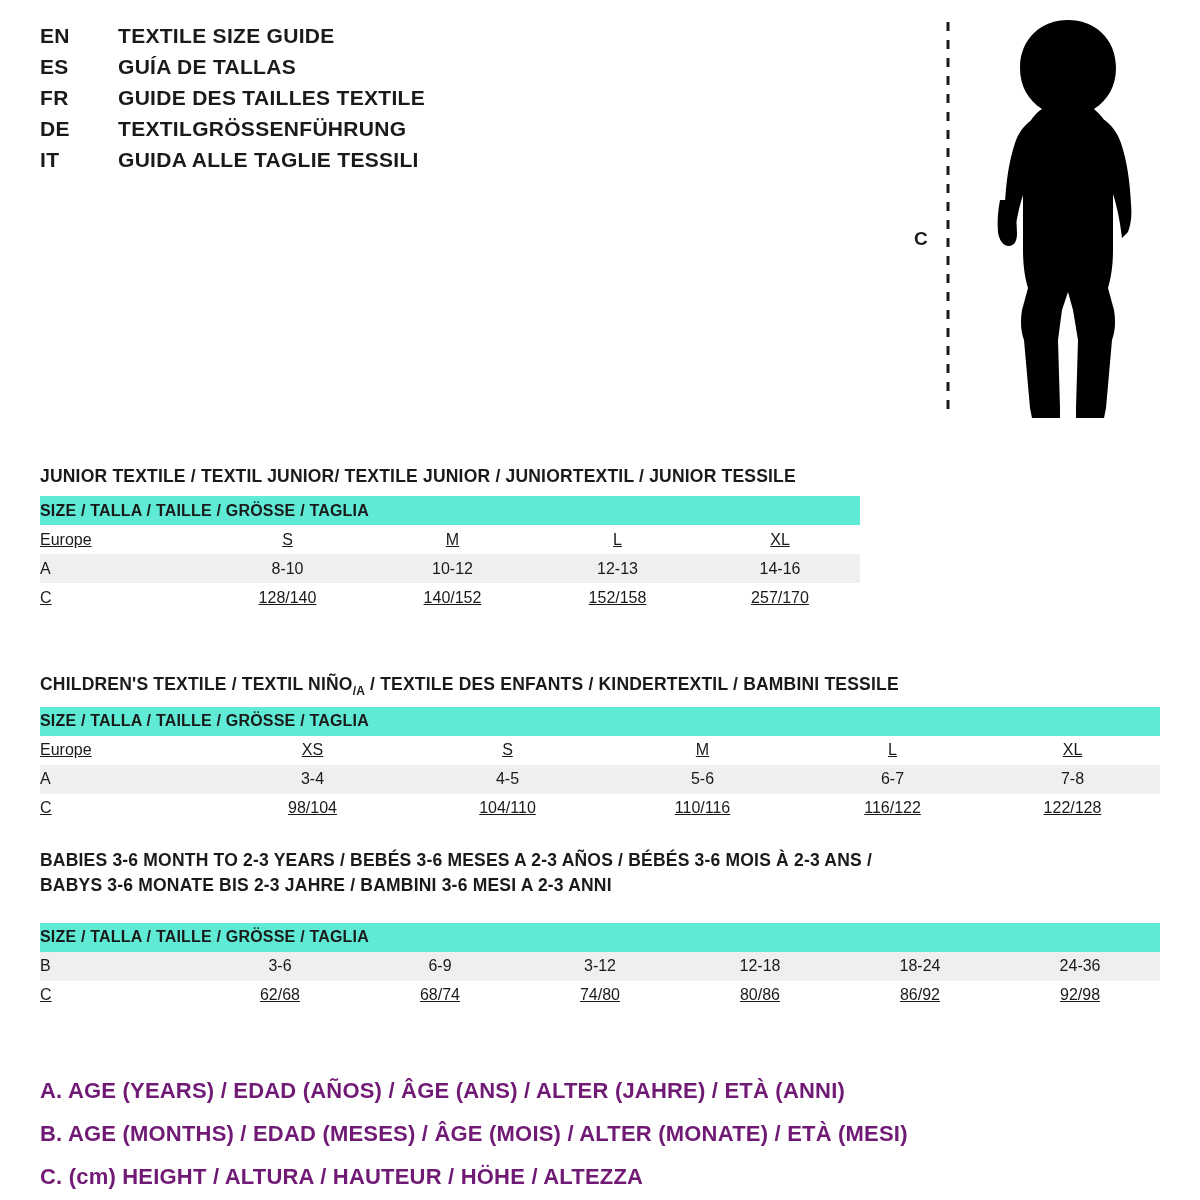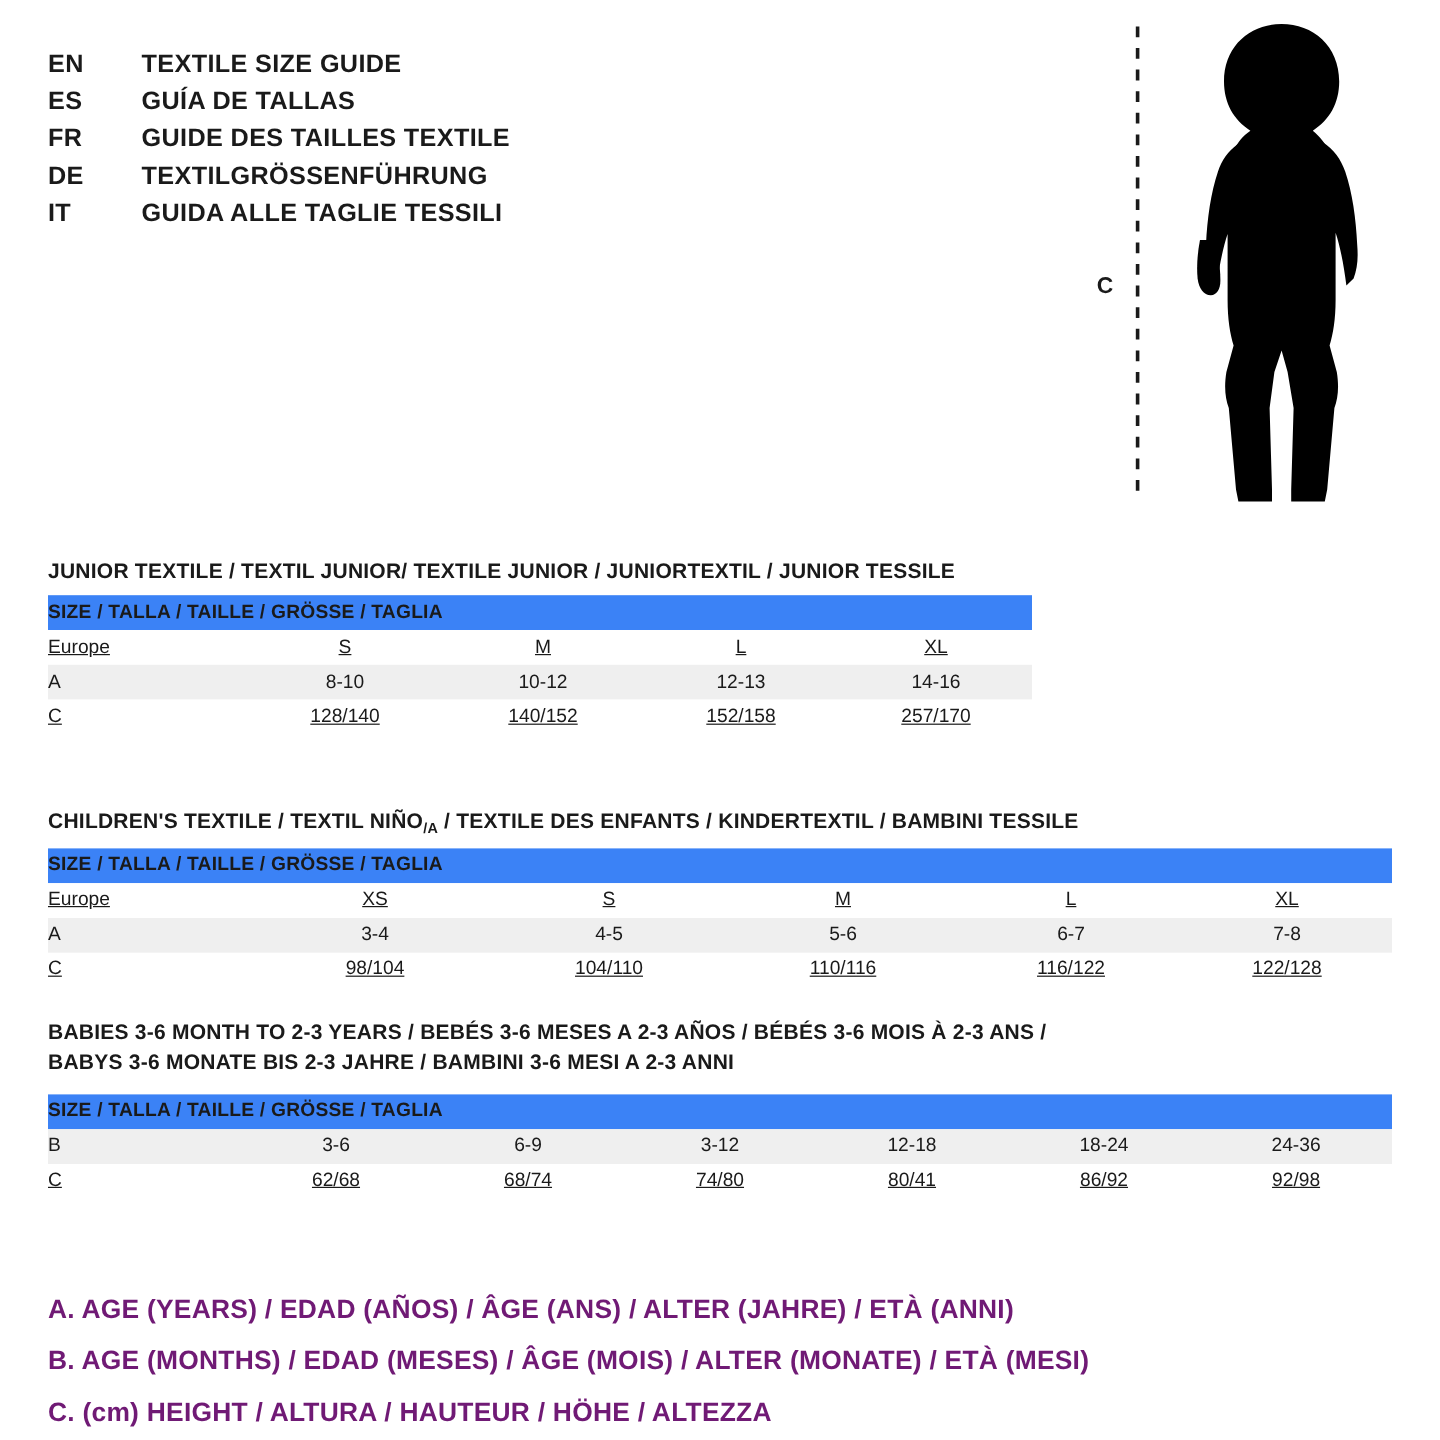--- a/index.html
+++ b/index.html
@@ -20,21 +20,21 @@
     position: relative;
     width: 1200px;
     height: 1200px;
     box-sizing: border-box;
   }
 
   
   .lang-block {
     position: absolute;
     left: 40px;
-    top: 42px;
+    top: 24px;
     width: 560px;
   }
   .lang-row {
     display: flex;
     align-items: baseline;
     height: 31px;
   }
   .lang-code {
     width: 78px;
     font-size: 21px;
@@ -88,36 +88,36 @@
   .section-title .sub {
     font-size: 12px;
     vertical-align: sub;
   }
   .section-title-2 {
     font-size: 17.5px;
     font-weight: bold;
     letter-spacing: 0.2px;
     color: #1a1a1a;
     line-height: 1.45;
-    margin-bottom: 13px;
+    margin-bottom: 24px;
   }
 
   table.size-table {
     border-collapse: collapse;
     table-layout: fixed;
   }
   table.size-table td {
     font-size: 16px;
     color: #1a1a1a;
     padding: 0;
     height: 29px;
     vertical-align: middle;
   }
   .hdr-row td {
-    background: #3b82f6;
+    background: #5eead4;
     font-weight: bold;
     font-size: 15.5px;
     letter-spacing: 0.2px;
     padding-left: 8px;
   }
   .row-light td { background: #efefef; }
   .row-white td { background: #ffffff; text-decoration: underline; }
   .label-cell {
     padding-left: 8px;
     text-align: left;
@@ -322,21 +322,21 @@
           <td class="val-cell">3-12</td>
           <td class="val-cell">12-18</td>
           <td class="val-cell">18-24</td>
           <td class="val-cell">24-36</td>
         </tr>
         <tr class="row-white">
           <td class="label-cell">C</td>
           <td class="val-cell">62/68</td>
           <td class="val-cell">68/74</td>
           <td class="val-cell">74/80</td>
-          <td class="val-cell">80/41</td>
+          <td class="val-cell">80/86</td>
           <td class="val-cell">86/92</td>
           <td class="val-cell">92/98</td>
         </tr>
       </tbody>
     </table>
   </div>
 
   <div class="footnotes">
     <div class="footnote">A. AGE (YEARS) / EDAD (AÑOS) / ÂGE (ANS) / ALTER (JAHRE) / ETÀ (ANNI)</div>
     <div class="footnote">B. AGE (MONTHS) / EDAD (MESES) / ÂGE (MOIS) / ALTER (MONATE) / ETÀ (MESI)</div>

